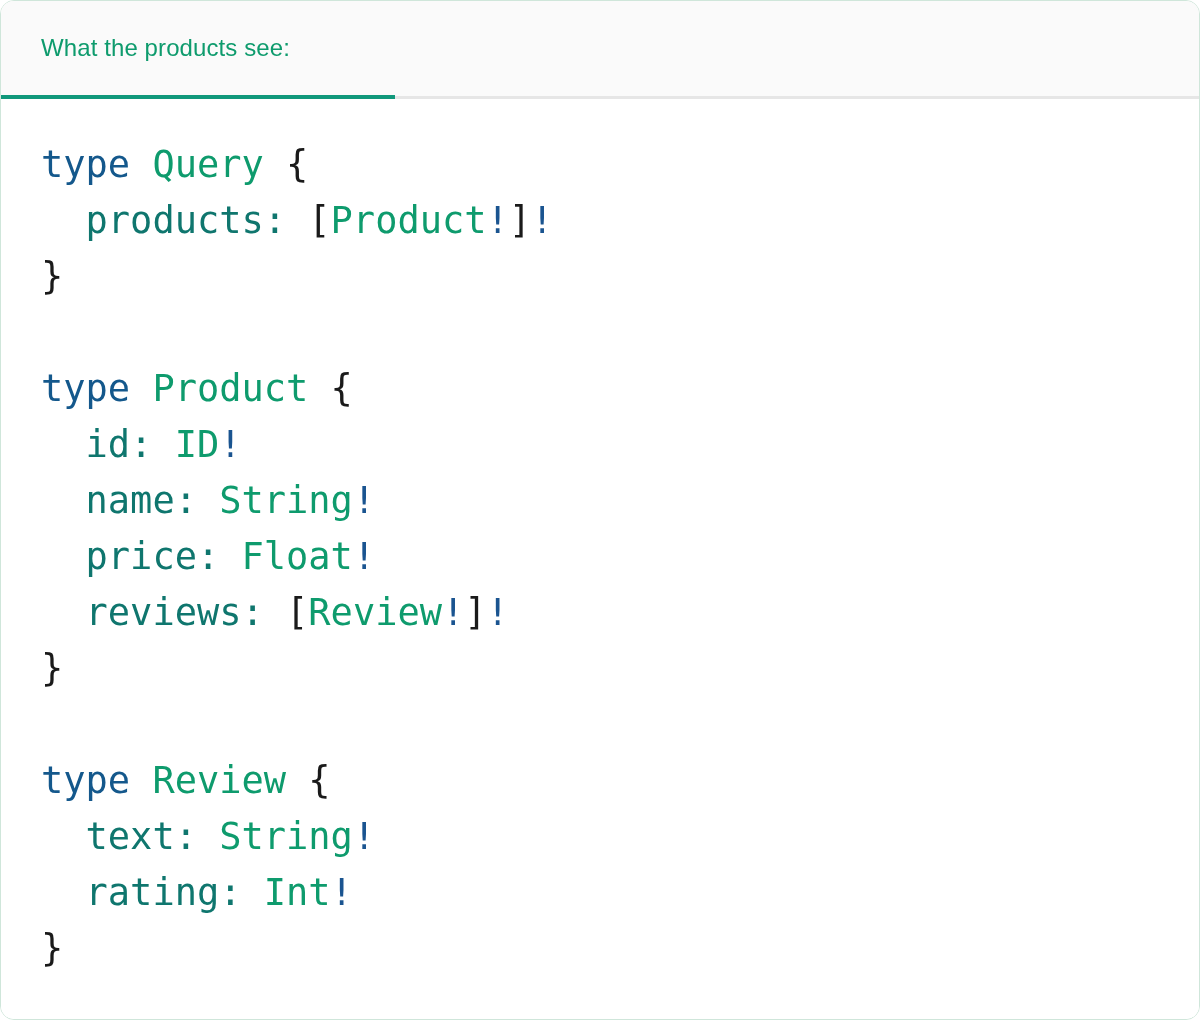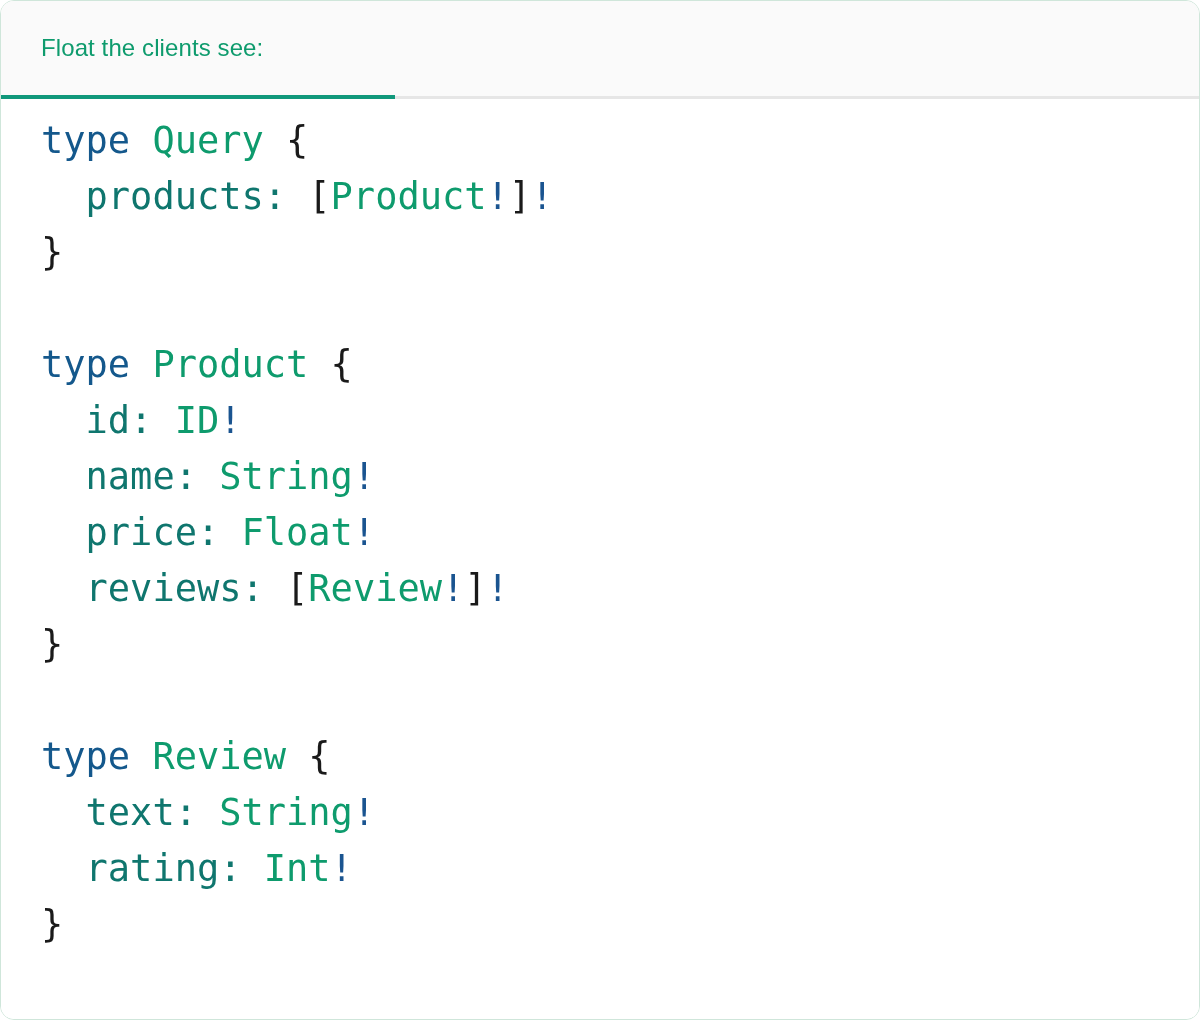--- a/index.html
+++ b/index.html
@@ -54,21 +54,21 @@
     line-height: 28px;
     font-weight: 400;
     color: #0e9b6d;
     letter-spacing: .1px;
     white-space: nowrap;
   }
 
   
   .code-pane {
     box-sizing: border-box;
-    padding: 14px 0 0 0;
+    padding: 38px 0 0 0;
     background: #ffffff;
     height: 922px;
     overflow: hidden;
   }
   .code {
     margin: 0;
     padding: 0 40px;
     font-family: "DejaVu Sans Mono", "Liberation Mono", monospace;
     font-size: 37px;
     line-height: 56px;
@@ -89,21 +89,21 @@
   .tok-field{ color: #0f766e; }
   .tok-plain{ color: #1a1a1a; }
 </style>
 </head>
 <body>
 
 <div class="card">
 
   <div class="tabstrip">
     <div class="tab">
-      <span class="tab-label">Float the clients see:</span>
+      <span class="tab-label">What the products see:</span>
     </div>
   </div>
 
   <div class="code-pane">
     <pre class="code" id="code-block"><span class="code-line"><span class="tok-kw">type</span><span class="tok-plain"> </span><span class="tok-type">Query</span><span class="tok-plain"> </span><span class="tok-punct">{</span></span><span class="code-line"><span class="tok-field">  products: </span><span class="tok-punct">[</span><span class="tok-type">Product</span><span class="tok-bang">!</span><span class="tok-punct">]</span><span class="tok-bang">!</span></span><span class="code-line"><span class="tok-punct">}</span></span><span class="code-line"><span class="tok-plain"> </span></span><span class="code-line"><span class="tok-kw">type</span><span class="tok-plain"> </span><span class="tok-type">Product</span><span class="tok-plain"> </span><span class="tok-punct">{</span></span><span class="code-line"><span class="tok-field">  id: </span><span class="tok-type">ID</span><span class="tok-bang">!</span></span><span class="code-line"><span class="tok-field">  name: </span><span class="tok-type">String</span><span class="tok-bang">!</span></span><span class="code-line"><span class="tok-field">  price: </span><span class="tok-type">Float</span><span class="tok-bang">!</span></span><span class="code-line"><span class="tok-field">  reviews: </span><span class="tok-punct">[</span><span class="tok-type">Review</span><span class="tok-bang">!</span><span class="tok-punct">]</span><span class="tok-bang">!</span></span><span class="code-line"><span class="tok-punct">}</span></span><span class="code-line"><span class="tok-plain"> </span></span><span class="code-line"><span class="tok-kw">type</span><span class="tok-plain"> </span><span class="tok-type">Review</span><span class="tok-plain"> </span><span class="tok-punct">{</span></span><span class="code-line"><span class="tok-field">  text: </span><span class="tok-type">String</span><span class="tok-bang">!</span></span><span class="code-line"><span class="tok-field">  rating: </span><span class="tok-type">Int</span><span class="tok-bang">!</span></span><span class="code-line"><span class="tok-punct">}</span></span></pre>
   </div>
 
 </div>
 
 </body></html>

